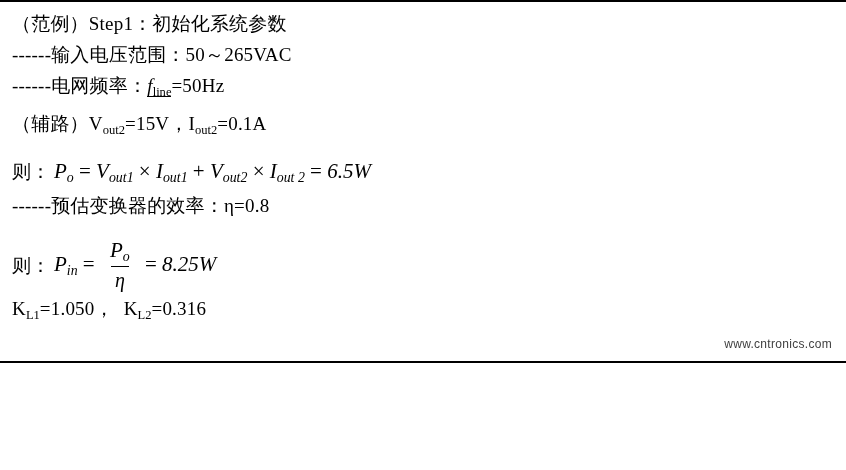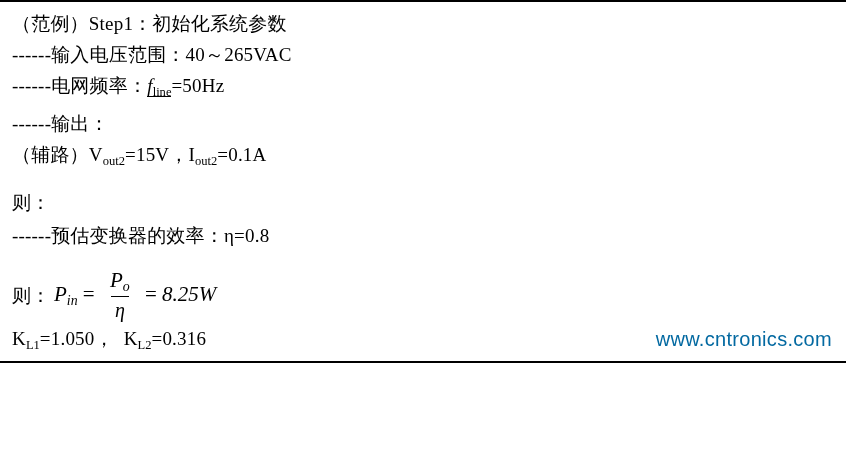--- a/index.html
+++ b/index.html
@@ -89,50 +89,62 @@
   .row-freq .uline {
     text-decoration: none;
     border-bottom: 1.1px solid #000;
     padding-bottom: 0px;
   }
   .watermark {
     position: absolute;
     right: 14px;
     bottom: 10px;
     font-family: "Liberation Sans", sans-serif;
-    font-size: 20px;
-    color: #0369a1;
+    font-size: 12px;
+    color: #404040;
     letter-spacing: 0.3px;
   }
 </style>
 </head>
 <body>
 
 <div class="page">
   <div class="content">
 
     <div class="line">（范例）Step1：初始化系统参数</div>
 
     <div class="line">
-      <span>------输入电压范围：</span><span>40～265VAC</span>
+      <span>------输入电压范围：</span><span>50～265VAC</span>
     </div>
 
     <div class="line row-freq">
       <span>------电网频率：</span><span class="uline"><span class="italic">f</span><sub>line</sub></span><span>=50Hz</span>
     </div>
 
-    <div class="line">------输出：</div>
 
 
     <div class="line">
       <span>（辅路）</span><span>V</span><sub>out2</sub><span>=15V，</span><span>I</span><sub>out2</sub><span>=0.1A</span>
     </div>
 
     <div class="eq-row eq-line-1">
       <span class="eq-label">则：</span>
+      <span class="math">
+        <span class="var">P</span><sub class="var">o</sub>
+        <span>=</span>
+        <span class="var">V</span><sub class="var">out1</sub>
+        <span>×</span>
+        <span class="var">I</span><sub class="var">out1</sub>
+        <span>+</span>
+        <span class="var">V</span><sub class="var">out2</sub>
+        <span>×</span>
+        <span class="var">I</span><sub class="var">out 2</sub>
+        <span>=</span>
+        <span class="var">6.5W</span>
+      </span>
     </div>
 
     <div class="line gap-top">
       <span>------预估变换器的效率：</span><span>η</span><span>=0.8</span>
     </div>
 
     <div class="eq-row eq-line-2">
       <span class="eq-label">则：</span>
       <span class="math">
         <span class="var">P</span><sub class="var">in</sub>

